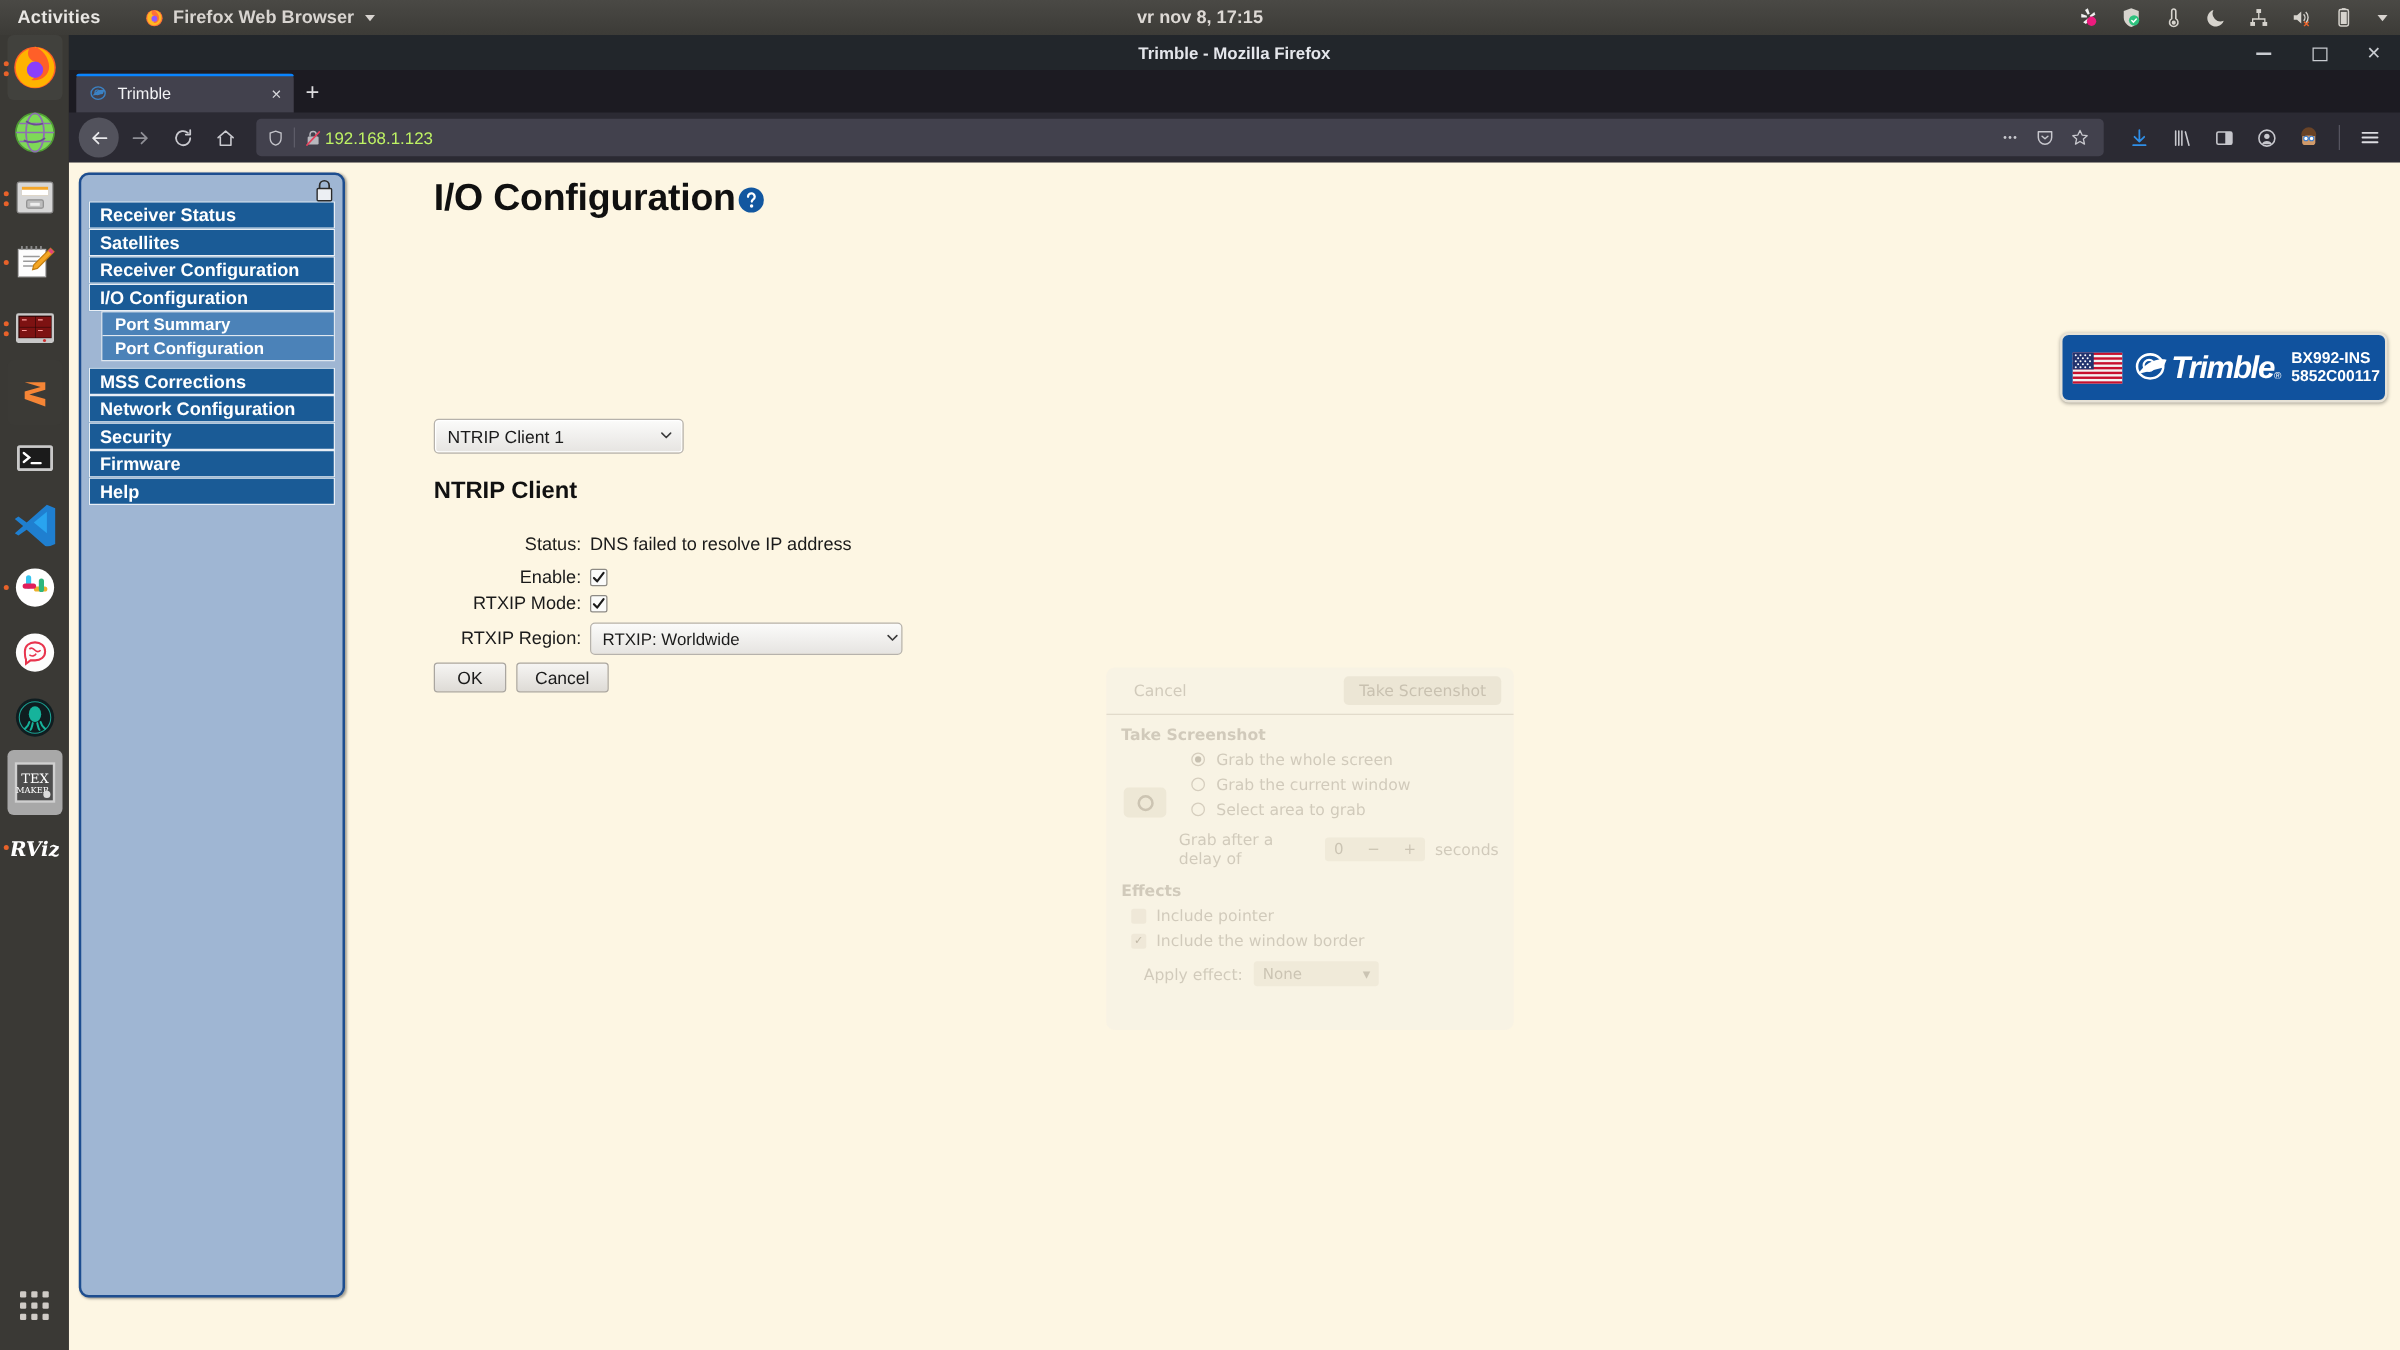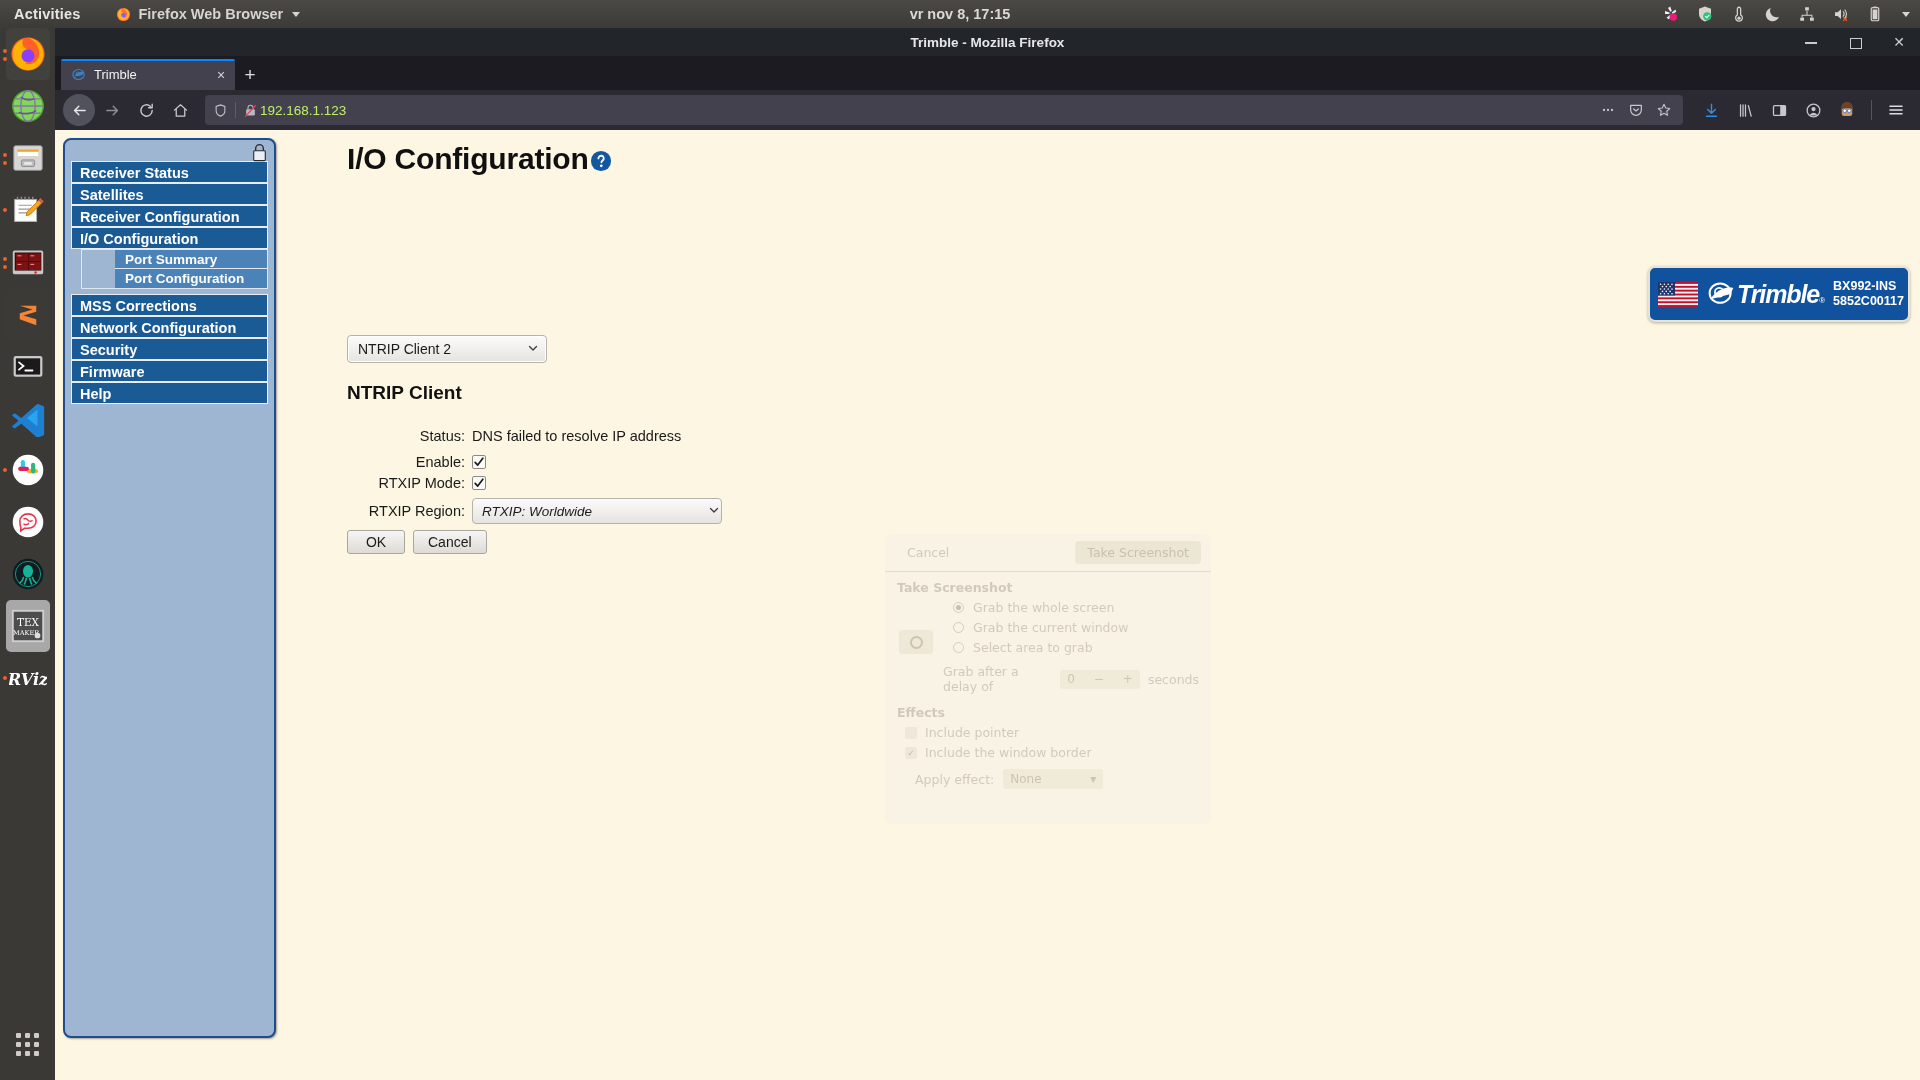--- a/index.html
+++ b/index.html
@@ -148,21 +148,21 @@
     padding: 4px 6px 0 6px;
   }
   #lockicon { position: absolute; right: 6px; top: 3px; }
   .navlist { margin-top: 17px; }
   .navitem {
     background: #1a5b96; border: 1px solid #e8eef5; color: #ffffff;
     font-size: 14.5px; font-weight: bold; padding: 2px 0 3px 8px;
     line-height: 18px; height: 22px;
   }
   .navitem.selected { background: #1a5b96; }
-  .subwrap { border: 1px solid #dfe7f0; margin: 0 0 0 10px; padding-left: 33px; }
+  .subwrap { border: 1px solid #dfe7f0; margin: 0 0 0 10px; }
   .subitem {
     background: #4b82b8; color: #ffffff; font-size: 13.5px; font-weight: bold;
     padding: 1px 0 2px 10px; height: 19px; line-height: 17px;
     border-bottom: 1px solid #dfe7f0;
   }
   .subitem:last-child { border-bottom: none; }
 
   
   #main { position: absolute; left: 292px; top: 0; right: 0; height: 950px; }
   #pagetitle {
@@ -201,21 +201,21 @@
   .cbox {
     width: 14px; height: 14px; background: #fbfbfa;
     border: 1px solid #8d8a85; border-radius: 2px;
     display: flex; align-items: center; justify-content: center;
   }
   #regionselect {
     width: 250px; height: 26px;
     background: linear-gradient(to bottom, #fbfbfa, #e6e4e1);
     border: 1px solid #b6b2ac; border-radius: 4px;
     display: flex; align-items: center; padding: 0 0 0 9px;
-    font-size: 13.5px; color: #1b1b1b; font-style: italic;
+    font-size: 13.5px; color: #1b1b1b;
   }
   #regionselect .chev { margin-left: auto; }
 
   #buttons { position: absolute; left: 0; top: 400px; display: flex; gap: 8px; }
   .btn {
     min-width: 58px; height: 24px; padding: 0 14px;
     background: linear-gradient(to bottom, #f6f5f3, #dedbd6);
     border: 1px solid #aaa6a0; border-radius: 3px;
     font-size: 14px; color: #1b1b1b;
     display: flex; align-items: center; justify-content: center;
@@ -692,21 +692,21 @@
         <span id="helpicon">
           <svg width="22" height="22" viewBox="0 0 24 24">
             <circle cx="12" cy="12" r="11" fill="#1257a0"></circle>
             <path d="M9.2 9.2a2.9 2.9 0 115.6 1c-.5 1.3-2.3 1.6-2.3 3.2" fill="none" stroke="#fff" stroke-width="2" stroke-linecap="round"></path>
             <circle cx="12.3" cy="17.3" r="1.5" fill="#fff"></circle>
           </svg>
         </span>
       </div>
 
       <div id="clientselect">
-        <span>NTRIP Client 2</span>
+        <span>NTRIP Client 1</span>
         <span class="chev">
           <svg width="14" height="14" viewBox="0 0 24 24">
             <path d="M6 9.5l6 6 6-6" stroke="#3a3a3a" stroke-width="2.2" fill="none" stroke-linecap="round" stroke-linejoin="round"></path>
           </svg>
         </span>
       </div>
 
       <div id="sectiontitle">NTRIP Client</div>
 
       <div class="frow" id="row-status">

